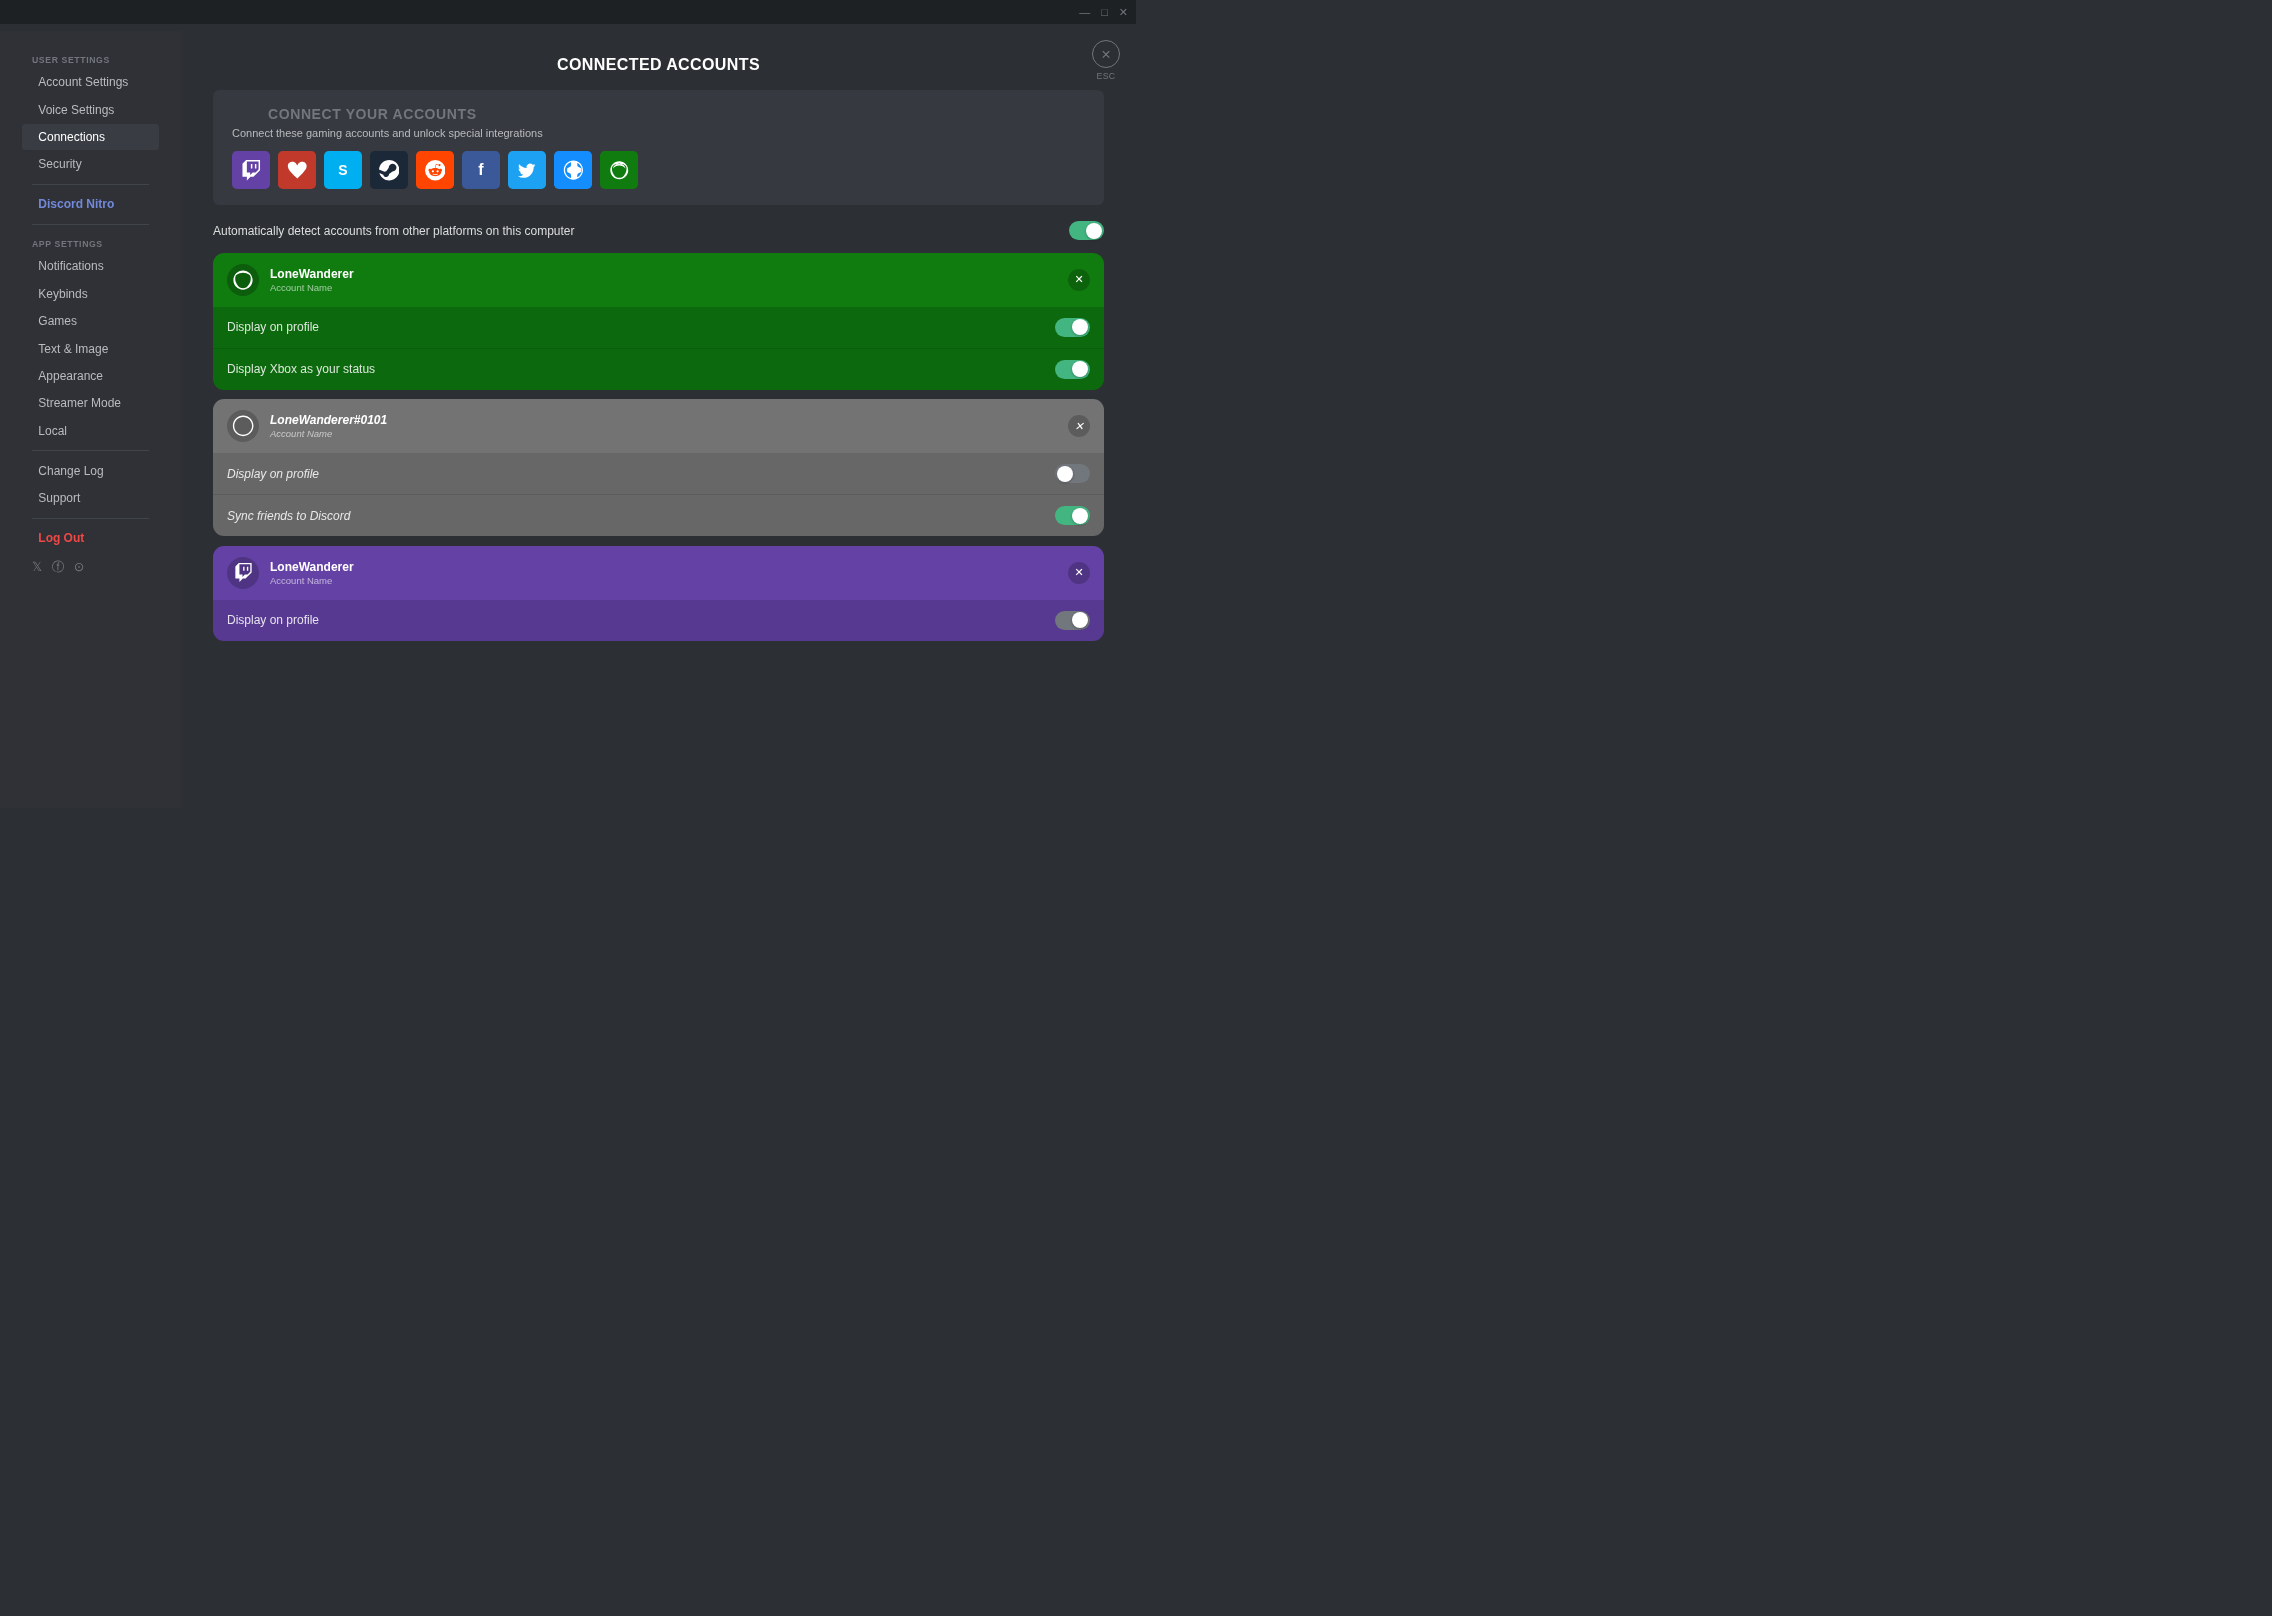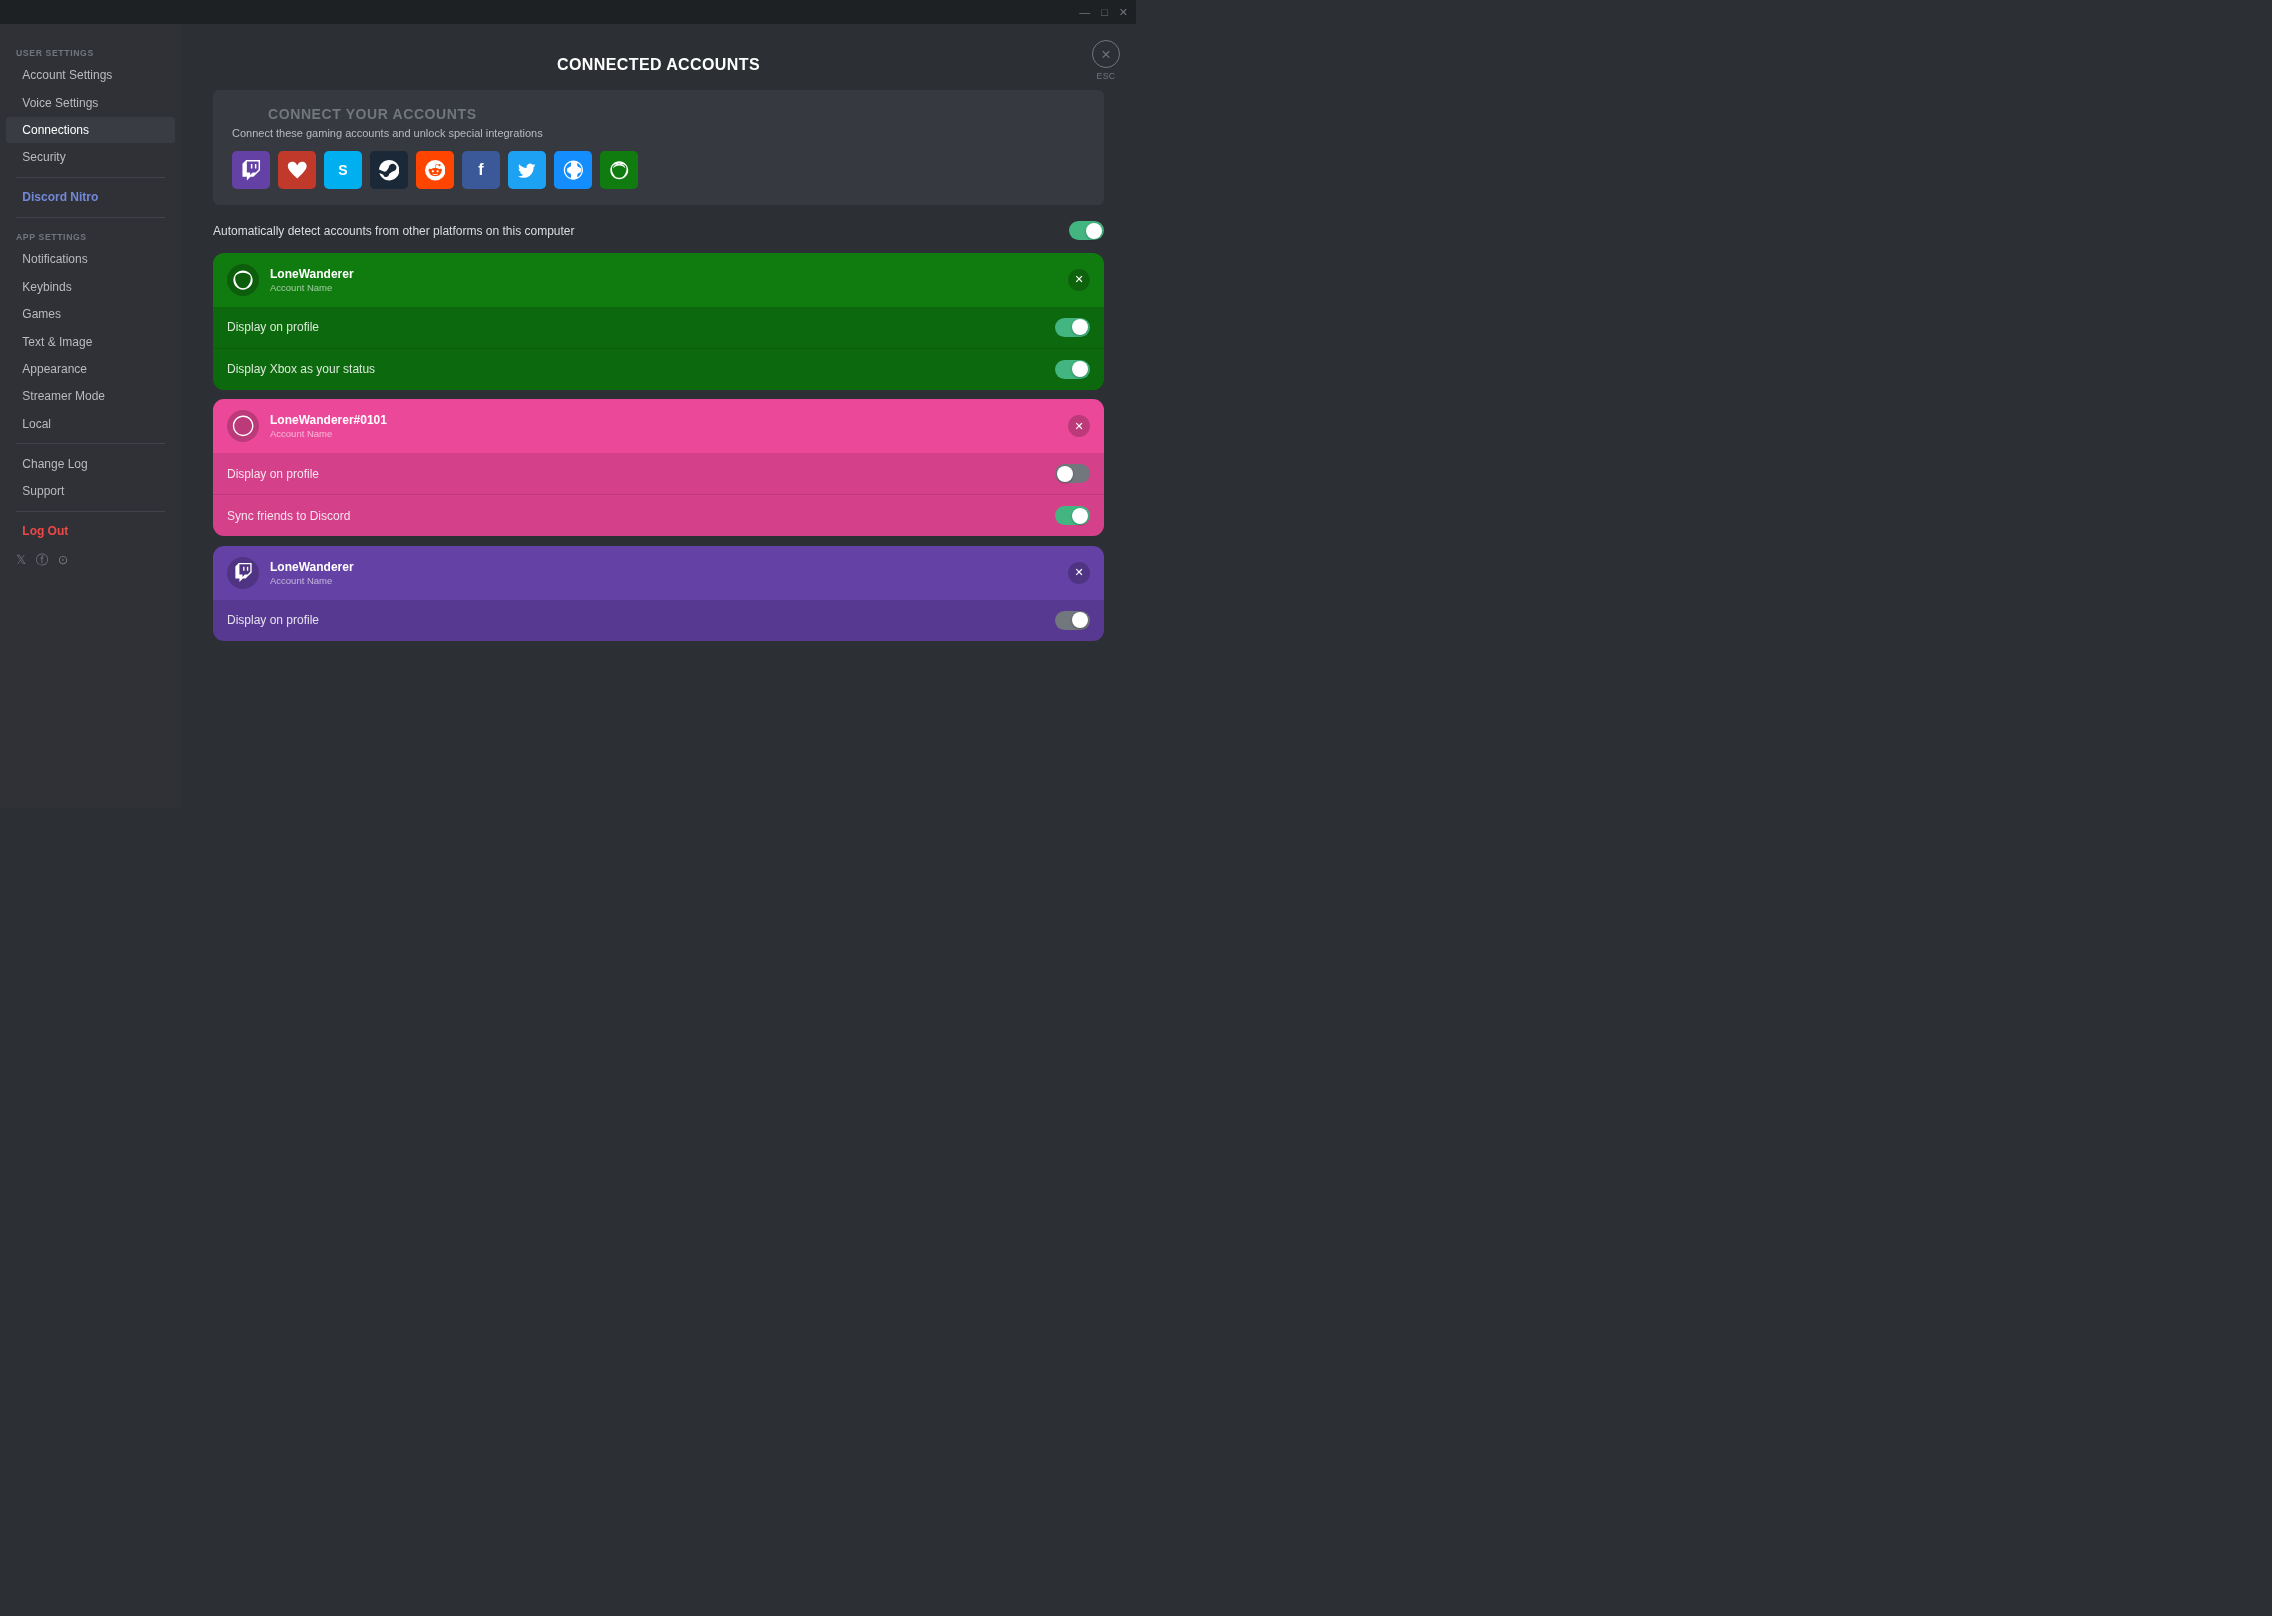--- a/index.html
+++ b/index.html
@@ -31,23 +31,24 @@
     }
     .app-body {
       display: flex;
       flex: 1;
       overflow: hidden;
     }
     
     .sidebar {
       width: 181px;
       background: #2f3136;
-      padding: 16px 0;
+      padding: 16px 16px;
       overflow-y: auto;
       flex-shrink: 0;
+      margin-top: 7px;
     }
     .sidebar-section-label {
       font-size: 8.7px;
       font-weight: 700;
       color: #72767d;
       text-transform: uppercase;
       letter-spacing: 0.6px;
       padding: 8px 16px 3.2px 16px;
     }
     .sidebar-item {
@@ -261,21 +262,21 @@
     }
     .esc-label {
       font-size: 8.7px;
       color: #72767d;
       letter-spacing: 0.4px;
     }
     
     .card-xbox { background: #107c10; }
     .card-xbox .card-row { background: rgba(0,0,0,0.15); }
     
-    .card-bnet { background: #ec4899; }
+    .card-bnet { background: #737373; font-style: italic; }
     .card-bnet .card-row { background: rgba(0,0,0,0.1); }
     
     .card-twitch { background: #6441a5; }
     .card-twitch .card-row { background: rgba(0,0,0,0.12); }
   </style>
 </head>
 <body>
 
 <div class="titlebar">
   <span class="titlebar-btn">—</span>

